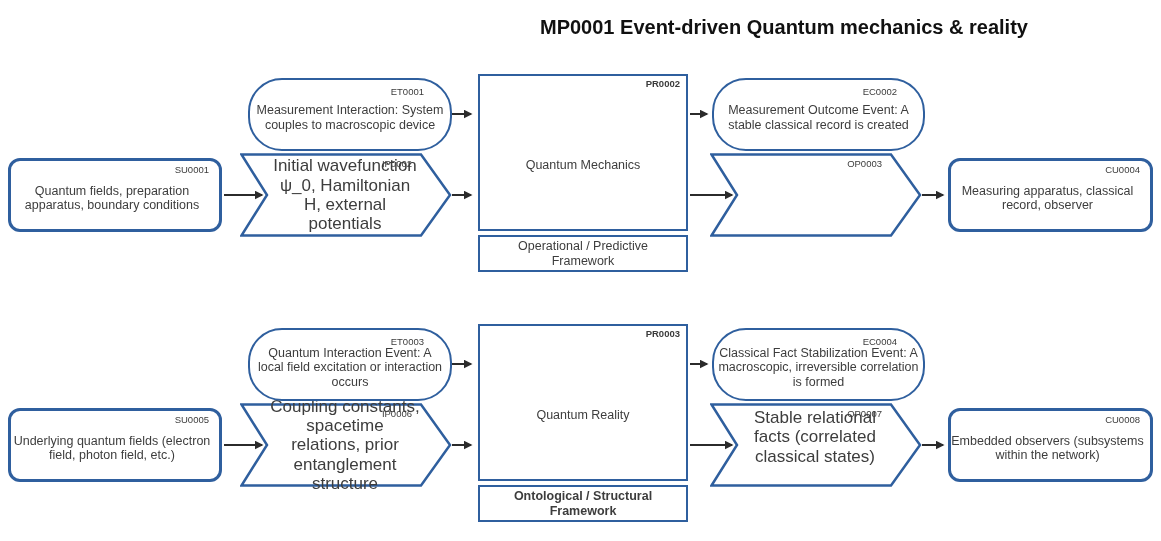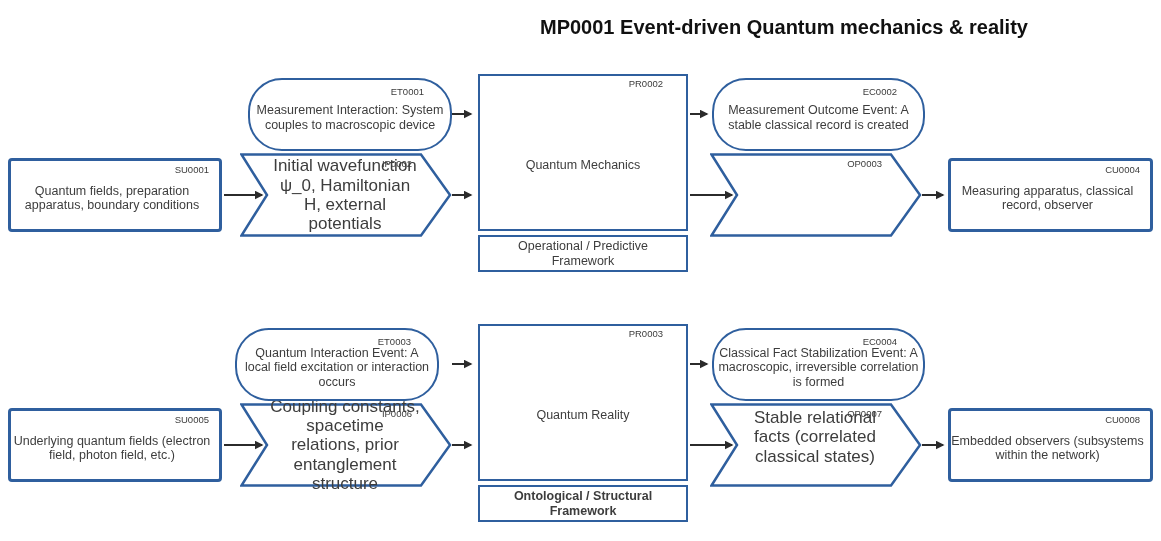--- a/index.html
+++ b/index.html
@@ -14,29 +14,29 @@
     position:relative;width:1161px;height:541px;background:var(--bg);
     font-family:"Liberation Sans","DejaVu Sans",sans-serif;
     color:var(--text);overflow:hidden;
   }
   .title{
     position:absolute;top:16px;font-size:20px;font-weight:bold;color:var(--title);
     white-space:nowrap;letter-spacing:0;
   }
   .shape{position:absolute;box-sizing:border-box;display:flex;align-items:center;justify-content:center;
     text-align:center;font-size:12.5px;line-height:1.14;background:#fff;}
-  .rrect{border:3px solid var(--blue);border-radius:4px;padding:10px 6px 4px 0;}
+  .rrect{border:3px solid var(--blue);border-radius:12px;padding:10px 6px 4px 0;}
   .stadium{border:2.5px solid var(--blue);border-radius:34px;padding:8px 6px 2px 6px;}
   .procmain{border:2.5px solid var(--blue);padding-top:26px;}
   .procsub{border:2.5px solid var(--blue);padding:2px 24px;}
   .sid{
     position:absolute;top:4px;right:10px;font-size:9.5px;color:#3b3b3b;line-height:1;
   }
   .stadium .sid{right:26px;top:7px;}
-  .procmain .sid{right:23px;top:3px;}
+  .procmain .sid{right:6px;top:3px;font-weight:bold;}
   .chev{position:absolute;}
   .chev svg{position:absolute;left:0;top:0;display:block;}
   .chev .ctext{
     position:absolute;left:30px;right:32px;top:0;bottom:0;display:flex;align-items:center;justify-content:center;
     text-align:center;font-size:17px;line-height:1.14;
   }
   .chev .sid{right:40px;top:6px;}
   .cpoly{fill:#ffffff;stroke:var(--blue);stroke-width:2.5;stroke-linejoin:miter;}
   #wires{position:absolute;left:0;top:0;pointer-events:none;}
   .wire{stroke:var(--arrow);stroke-width:2;}
@@ -98,21 +98,21 @@
   </div>
 
   <div class="chev" style="left:240px;top:403px;width:212px;height:84px;">
     <svg width="212" height="84" viewBox="0 0 212 84">
       <polygon class="cpoly" points="1.5,1.5 181,1.5 210,42 181,82.5 1.5,82.5 27,42"></polygon>
     </svg>
     <span class="sid">IP0006</span>
     <div class="ctext">Coupling constants, spacetime relations, prior entanglement structure</div>
   </div>
 
-  <div class="shape stadium" style="left:235px;top:328px;width:204px;height:73px;">
+  <div class="shape stadium" style="left:248px;top:328px;width:204px;height:73px;">
     <span class="sid">ET0003</span>
     <div>Quantum Interaction Event: A local field excitation or interaction occurs</div>
   </div>
 
   <div class="shape procmain" style="left:478px;top:324px;width:210px;height:157px;">
     <span class="sid">PR0003</span>
     <div>Quantum Reality</div>
   </div>
   <div class="shape procsub" style="left:478px;top:485px;width:210px;height:37px;font-weight:bold;">
     <div>Ontological / Structural Framework</div>

